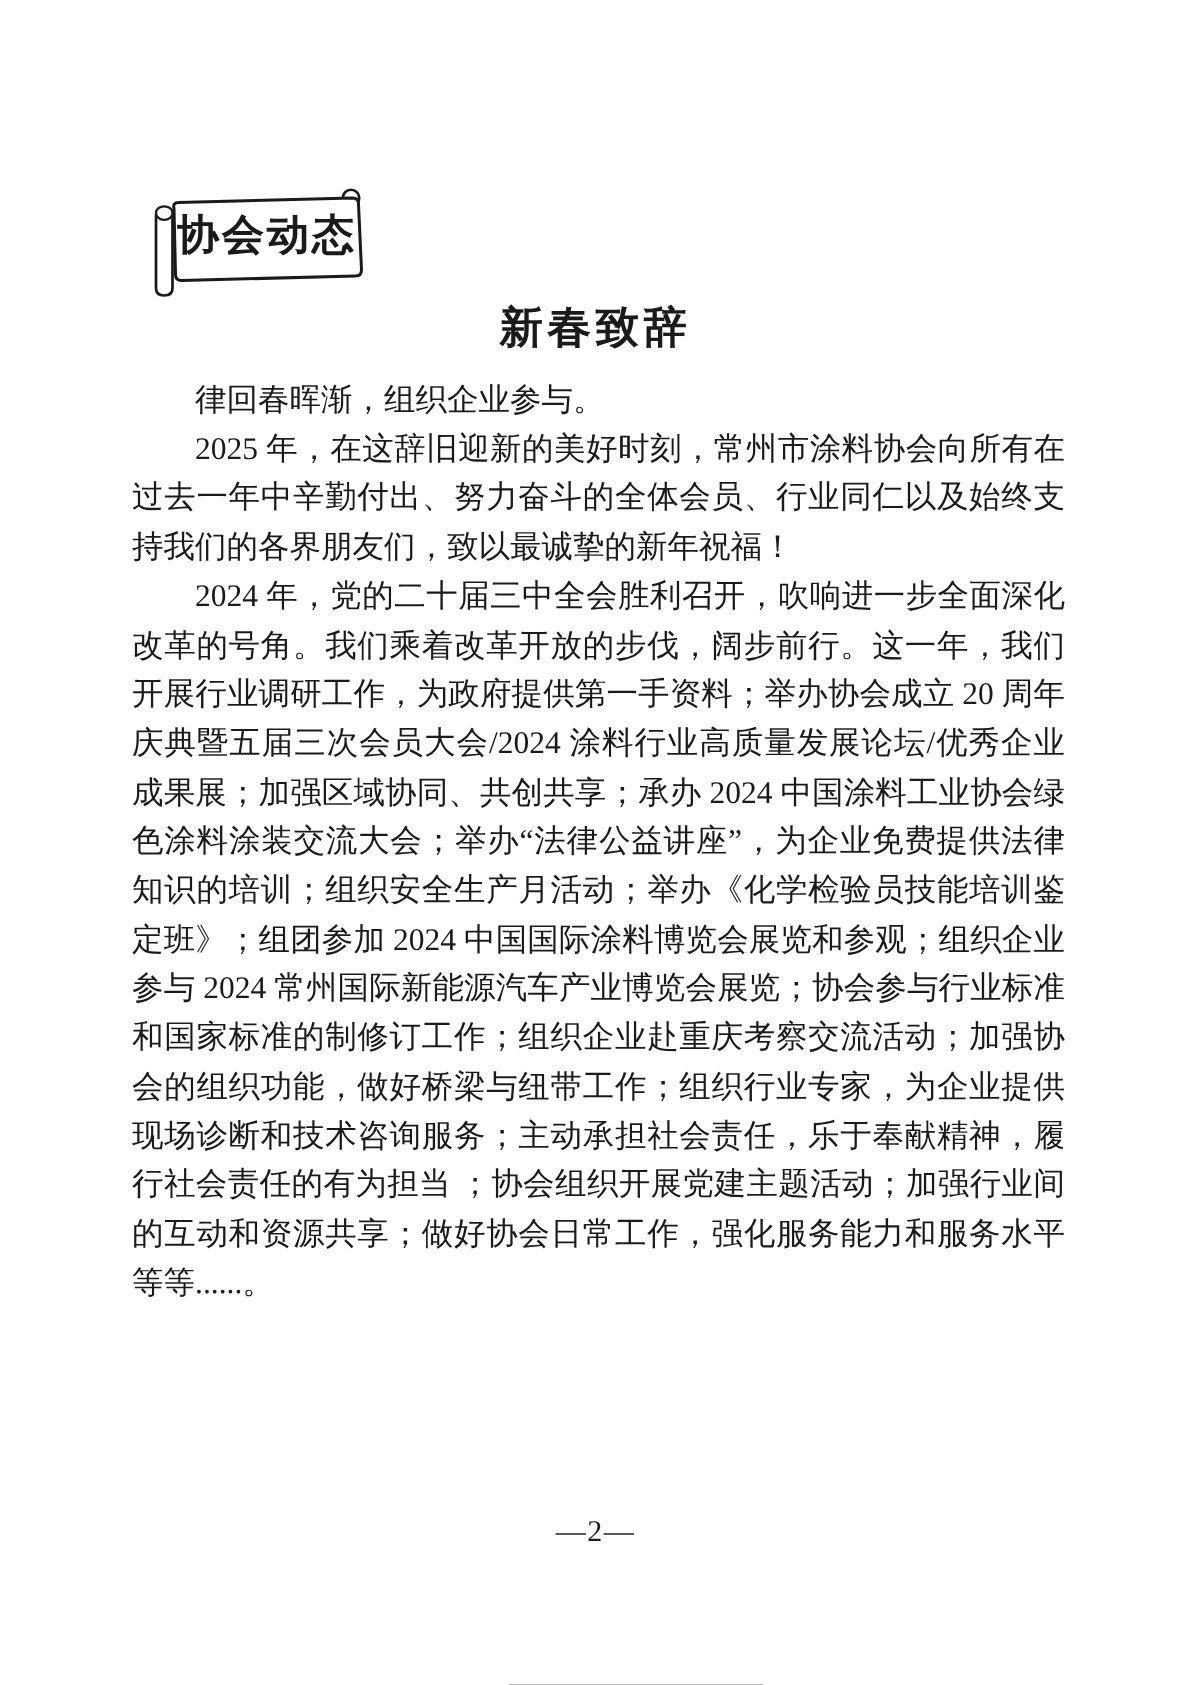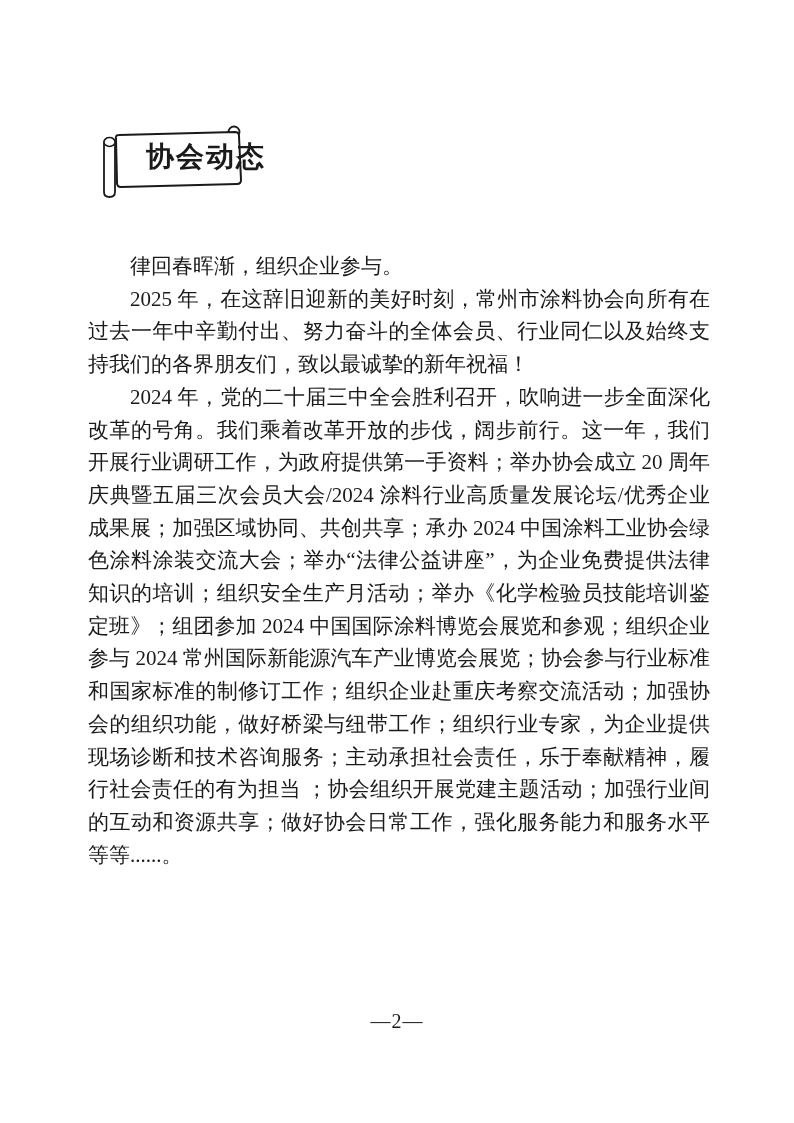--- a/index.html
+++ b/index.html
@@ -25,21 +25,20 @@
   .badge-label {
     position: absolute;
     left: 17px;
     top: 16px;
     width: 122px;
     text-align: center;
     font-size: 28px;
     font-weight: bold;
     letter-spacing: 2px;
     white-space: nowrap;
-    padding-left: 28px;
   }
   
   .doc-title {
     position: absolute;
     top: 199px;
     left: 0;
     width: 100%;
     margin: 0;
     text-align: center;
     font-size: 29px;
@@ -84,20 +83,21 @@
       <path d="M129 12 L129 20" stroke="#1a1a1a" stroke-width="1.8" fill="none"></path>
 
       <path d="M16 17 Q15 13 19 13 L135 10 Q139 10 139 14 L141 58 Q141 62 137 62 L21 65 Q17 65 17 61 Z" fill="#ffffff" stroke="#1a1a1a" stroke-width="2"></path>
 
       <path d="M4 22 Q4 16 9.5 16 Q15 16 15 22 L15 70 Q15 75 9.5 75 Q4 75 4 70 Z" fill="#ffffff" stroke="#1a1a1a" stroke-width="1.8"></path>
       <ellipse cx="9.5" cy="20" rx="5.5" ry="4.5" fill="#ffffff" stroke="#1a1a1a" stroke-width="1.5"></ellipse>
     </svg>
     <div class="badge-label">协会动态</div>
   </div>
 
+  <h1 class="doc-title">新春致辞</h1>
 
   <div class="body-text">
     <p>律回春晖渐，组织企业参与。</p>
     <p>2025 年，在这辞旧迎新的美好时刻，常州市涂料协会向所有在过去一年中辛勤付出、努力奋斗的全体会员、行业同仁以及始终支持我们的各界朋友们，致以最诚挚的新年祝福！</p>
     <p>2024 年，党的二十届三中全会胜利召开，吹响进一步全面深化改革的号角。我们乘着改革开放的步伐，阔步前行。这一年，我们开展行业调研工作，为政府提供第一手资料；举办协会成立 20 周年庆典暨五届三次会员大会/2024 涂料行业高质量发展论坛/优秀企业成果展；加强区域协同、共创共享；承办 2024 中国涂料工业协会绿色涂料涂装交流大会；举办“法律公益讲座”，为企业免费提供法律知识的培训；组织安全生产月活动；举办《化学检验员技能培训鉴定班》；组团参加 2024 中国国际涂料博览会展览和参观；组织企业参与 2024 常州国际新能源汽车产业博览会展览；协会参与行业标准和国家标准的制修订工作；组织企业赴重庆考察交流活动；加强协会的组织功能，做好桥梁与纽带工作；组织行业专家，为企业提供现场诊断和技术咨询服务；主动承担社会责任，乐于奉献精神，履行社会责任的有为担当 ；协会组织开展党建主题活动；加强行业间的互动和资源共享；做好协会日常工作，强化服务能力和服务水平等等......。</p>
   </div>
 
   <div class="page-number">—2—</div>
 
 </div>

